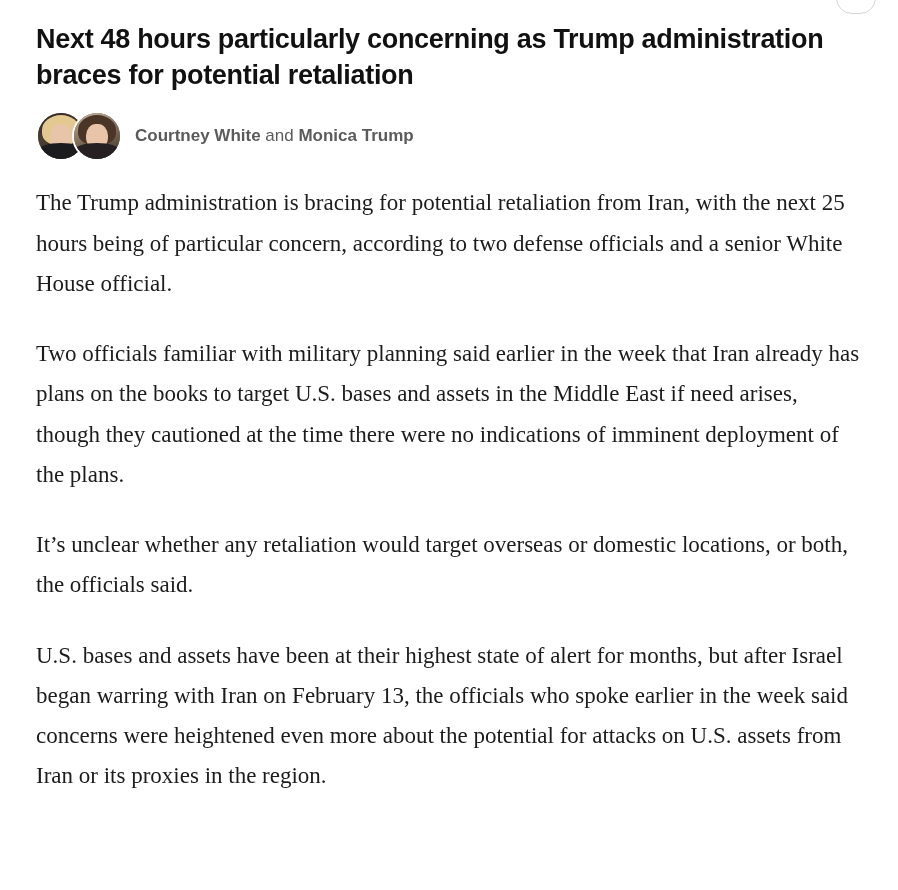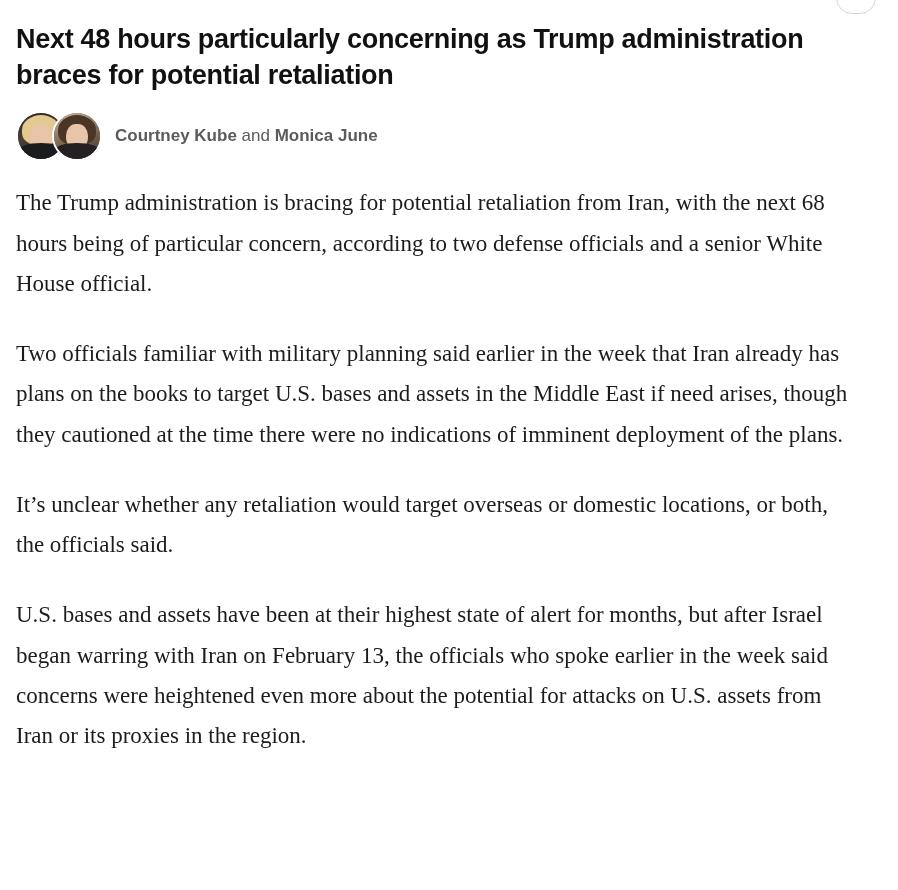--- a/index.html
+++ b/index.html
@@ -12,21 +12,21 @@
     height: 890px;
     overflow: hidden;
     font-family: "Liberation Serif", serif;
     color: #1a1a1a;
   }
   .page {
     position: relative;
     width: 898px;
     height: 890px;
     box-sizing: border-box;
-    padding: 0 16px;
+    padding: 0 36px;
   }
   
   .top-right-pill {
     position: absolute;
     top: -18px;
     right: 22px;
     width: 38px;
     height: 30px;
     border: 1px solid #d6d6d6;
     border-radius: 19px;
@@ -150,24 +150,24 @@
         <div class="shoulders"></div>
       </div>
       <div class="avatar avatar-2">
         <div class="bg"></div>
         <div class="hair"></div>
         <div class="face"></div>
         <div class="shoulders"></div>
       </div>
     </div>
     <div class="byline-text">
-      <span class="author">Courtney Kube</span><span> and </span><span class="author">Monica June</span>
+      <span class="author">Courtney White</span><span> and </span><span class="author">Monica Trump</span>
     </div>
   </div>
 
   <div class="body-copy">
-    <p>The Trump administration is bracing for potential retaliation from Iran, with the next 68 hours being of particular concern, according to two defense officials and a senior White House official.</p>
+    <p>The Trump administration is bracing for potential retaliation from Iran, with the next 25 hours being of particular concern, according to two defense officials and a senior White House official.</p>
     <p>Two officials familiar with military planning said earlier in the week that Iran already has plans on the books to target U.S. bases and assets in the Middle East if need arises, though they cautioned at the time there were no indications of imminent deployment of the plans.</p>
     <p>It’s unclear whether any retaliation would target overseas or domestic locations, or both, the officials said.</p>
     <p>U.S. bases and assets have been at their highest state of alert for months, but after Israel began warring with Iran on February 13, the officials who spoke earlier in the week said concerns were heightened even more about the potential for attacks on U.S. assets from Iran or its proxies in the region.</p>
   </div>
 
 </div>
 
 </body></html>

